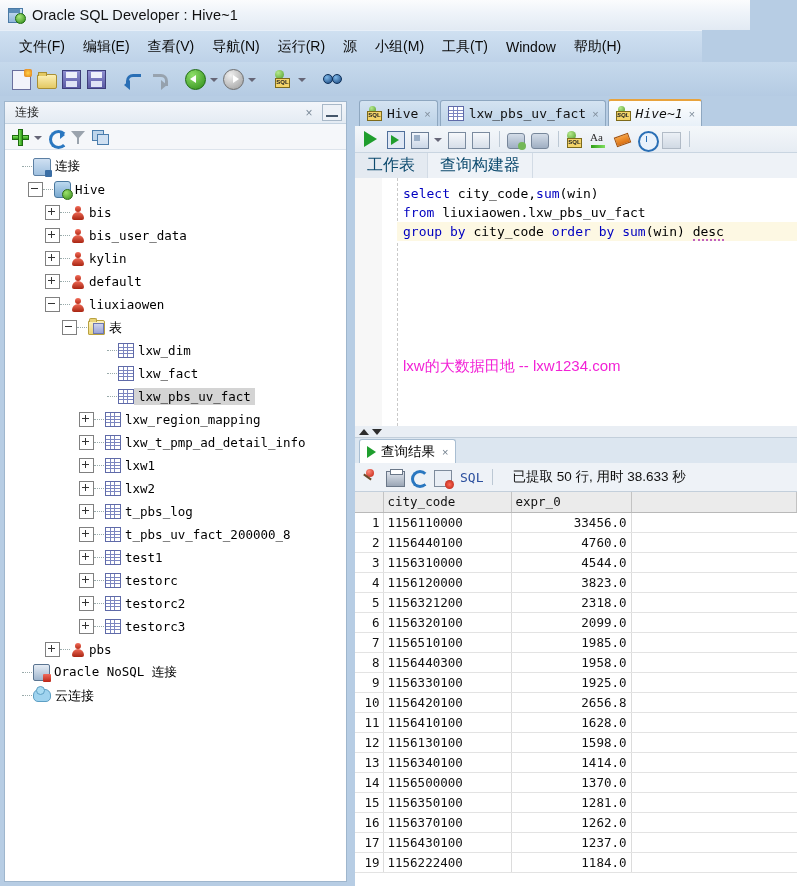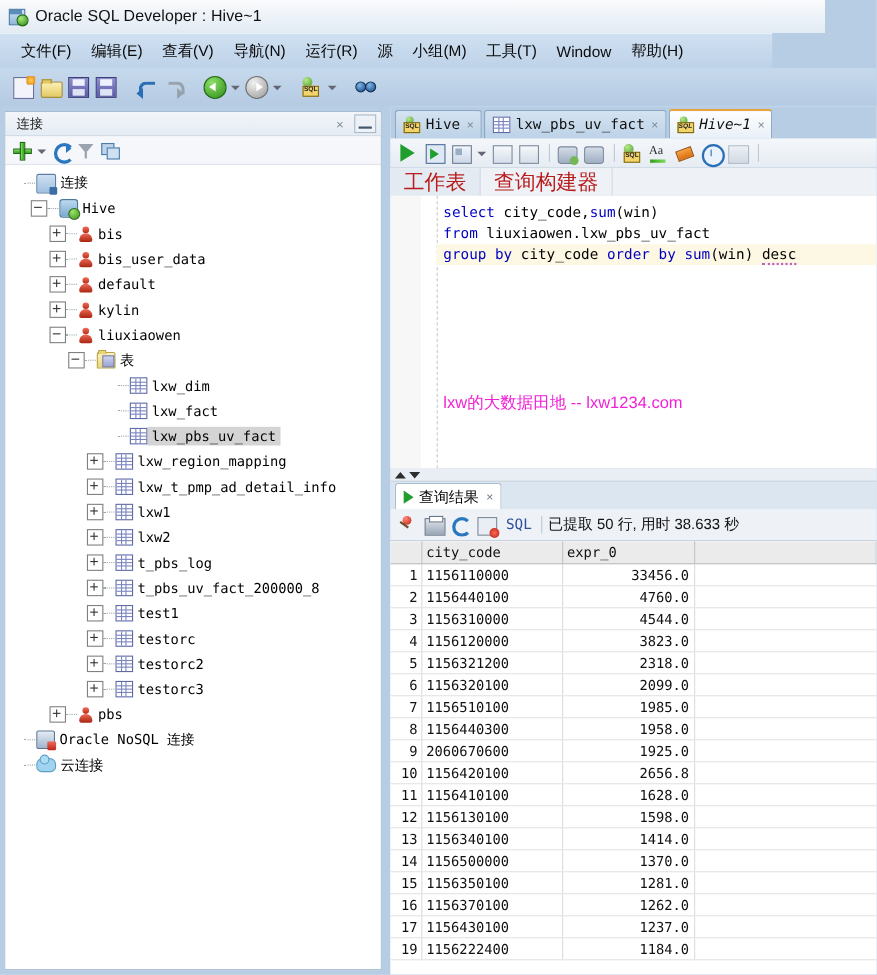--- a/index.html
+++ b/index.html
@@ -126,21 +126,21 @@
     font-family:"Liberation Sans",sans-serif;font-weight:bold;z-index:2;}
 
   .edtoolbar{position:absolute;left:0;top:29px;width:442px;height:27px;
     background:linear-gradient(180deg,#f4f7fa,#e6ecf3);border-bottom:1px solid #c9d5e1;
     display:flex;align-items:center;padding-left:6px;box-sizing:border-box;}
   .edtoolbar .tbtn{width:21px;height:21px;margin-right:3px;}
   .vsep{width:1px;height:16px;background:#bcc8d4;margin:0 5px;flex:0 0 auto;}
 
   .sheettabs{position:absolute;left:0;top:56px;width:442px;height:25px;background:#eef2f7;
     border-bottom:1px solid #c9d5e1;display:flex;align-items:stretch;}
-  .sheettab{display:flex;align-items:center;padding:0 12px;font-size:19px;color:#b91c1c;cursor:pointer;
+  .sheettab{display:flex;align-items:center;padding:0 12px;font-size:16px;color:#0c4a6e;cursor:pointer;
     border-right:1px solid #d2dbe5;}
   .sheettab.active{background:#e4eaf1;font-weight:normal;}
 
   .editor{position:absolute;left:0;top:81px;width:442px;height:248px;background:#fff;
     border-bottom:1px solid #b9c6d4;overflow:hidden;}
   .gutter{position:absolute;left:0;top:0;width:27px;height:100%;background:#f7f7f7;
     border-right:1px solid #d8d8d8;}
   .gutter2{position:absolute;left:27px;top:0;width:15px;height:100%;background:#fff;}
   .codearea{position:absolute;left:42px;top:0;right:0;height:100%;
     font-family:"DejaVu Sans Mono","Liberation Mono",monospace;font-size:13px;line-height:19px;
@@ -166,21 +166,21 @@
   .rtab{height:23px;display:flex;align-items:center;padding:0 7px;background:#fff;
     border:1px solid #a9bed2;border-bottom:none;border-radius:3px 3px 0 0;font-size:13.5px;cursor:pointer;}
   .rtab .play{width:0;height:0;border-left:9px solid #1f9e2e;border-top:6px solid transparent;
     border-bottom:6px solid transparent;margin-right:5px;}
   .rtab .cx{margin-left:7px;color:#6f7d8b;font-size:11px;}
 
   .resultsbar{position:absolute;left:0;top:366px;width:442px;height:29px;background:#eef2f7;
     border-bottom:1px solid #c3cfdb;display:flex;align-items:center;padding-left:5px;box-sizing:border-box;}
   .resultsbar .tbtn{width:20px;height:20px;margin-right:4px;}
   .sqlword{color:#2b4f9e;font-size:13px;font-family:"DejaVu Sans Mono","Liberation Mono",monospace;margin:0 4px;}
-  .fetchtxt{font-size:13.5px;color:#111;margin-left:0;white-space:nowrap;}
+  .fetchtxt{font-size:13.5px;color:#111;margin-left:14px;white-space:nowrap;}
 
   .grid{position:absolute;left:0;top:395px;width:442px;bottom:0;background:#fff;overflow:hidden;}
   table.rs{border-collapse:collapse;width:442px;table-layout:fixed;
     font-family:"DejaVu Sans Mono","Liberation Mono",monospace;font-size:12.5px;}
   table.rs th{background:#ebebeb;border-right:1px solid #c3c3c3;border-bottom:1px solid #b9b9b9;
     font-weight:normal;text-align:left;padding:2px 4px;height:20px;box-sizing:border-box;color:#111;}
   table.rs th.rowh{width:28px;}
   table.rs th.c1{width:128px;}
   table.rs th.c2{width:120px;}
   table.rs td{border-right:1px solid #dcdcdc;border-bottom:1px solid #e3e3e3;
@@ -405,28 +405,28 @@
             <span class="expander box plus"></span>
             <span class="dots"></span>
             <span class="ico ic-user"></span>
             <span class="tlabel">bis_user_data</span>
           </div>
           <div class="trow">
             <span class="spacer" style="width: 38px;"></span>
             <span class="expander box plus"></span>
             <span class="dots"></span>
             <span class="ico ic-user"></span>
+            <span class="tlabel">kylin</span>
+          </div>
+          <div class="trow">
+            <span class="spacer" style="width: 38px;"></span>
+            <span class="expander box plus"></span>
+            <span class="dots"></span>
+            <span class="ico ic-user"></span>
             <span class="tlabel">default</span>
-          </div>
-          <div class="trow">
-            <span class="spacer" style="width: 38px;"></span>
-            <span class="expander box plus"></span>
-            <span class="dots"></span>
-            <span class="ico ic-user"></span>
-            <span class="tlabel">kylin</span>
           </div>
           <div class="trow">
             <span class="spacer" style="width: 38px;"></span>
             <span class="expander box"></span>
             <span class="dots"></span>
             <span class="ico ic-user"></span>
             <span class="tlabel">liuxiaowen</span>
           </div>
           <div class="trow">
             <span class="spacer" style="width: 55px;"></span>
@@ -720,21 +720,21 @@
                 <td class="blank"></td>
               </tr>
               <tr>
                 <td class="rown">8</td>
                 <td>1156440300</td>
                 <td class="num">1958.0</td>
                 <td class="blank"></td>
               </tr>
               <tr>
                 <td class="rown">9</td>
-                <td>2060670600</td>
+                <td>1156330100</td>
                 <td class="num">1925.0</td>
                 <td class="blank"></td>
               </tr>
               <tr>
                 <td class="rown">10</td>
                 <td>1156420100</td>
                 <td class="num">2656.8</td>
                 <td class="blank"></td>
               </tr>
               <tr>

